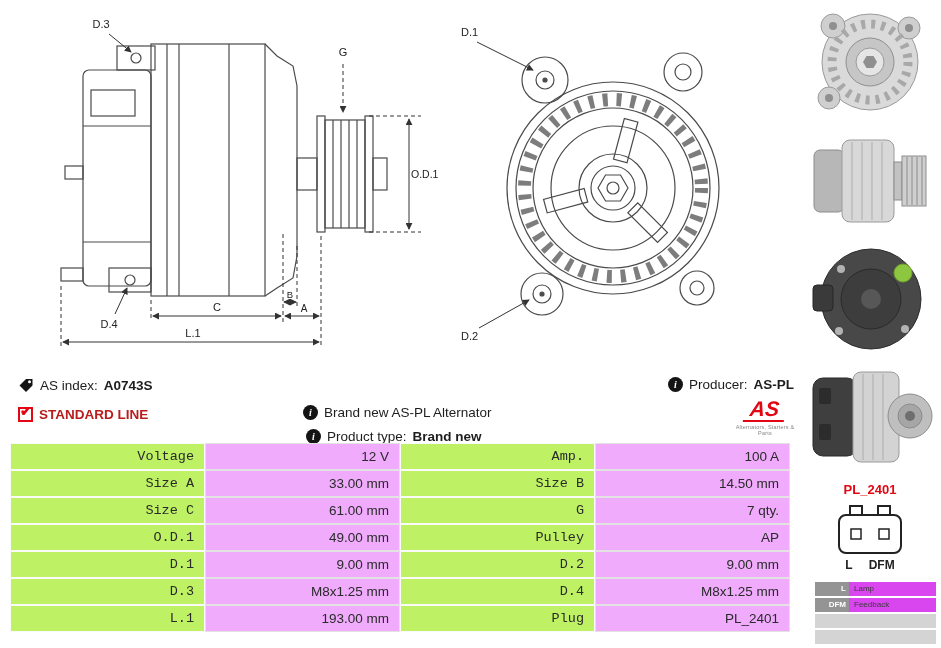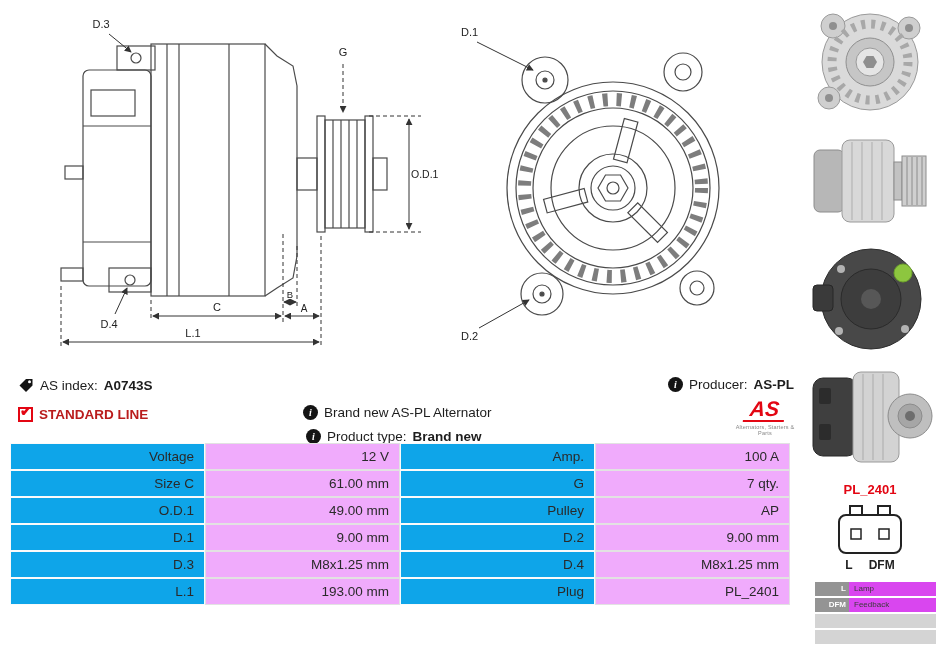--- a/index.html
+++ b/index.html
@@ -42,21 +42,21 @@
     border-bottom:2px solid #e30613; display:inline-block; padding:0 6px 1px 6px; transform:skewX(-6deg);
   }
   .as-logo-tagline { font-size:5.5px; color:#888; margin-top:2px; letter-spacing:.2px; }
 
   
   .spec-table {
     position:absolute; left:10px; top:443px; width:780px;
     border-collapse:separate; border-spacing:0; font-size:13.5px; table-layout:fixed;
   }
   .spec-table td { height:27px; padding:0 10px; text-align:right; vertical-align:middle; }
-  .spec-table td.lbl { background:#0ea5e9; border:1px solid #fafafa; color:#2a2a2a; }
+  .spec-table td.lbl { background:#bef264; border:1px solid #fafafa; color:#2a2a2a;font-family:Liberation Mono, monospace; }
   .spec-table td.val { background:#f0abfc; border:1px solid #e2e2e2; color:#2a2a2a; }
 
   
   .photo { position:absolute; }
   .plug-code { position:absolute; left:805px; top:482px; width:130px; text-align:center;
                color:#e30613; font-weight:bold; font-size:13px; }
   .plug-svg { position:absolute; left:836px; top:503px; }
   .pins-label { position:absolute; left:805px; top:558px; width:130px;
                 display:flex; justify-content:center; gap:16px; font-weight:bold; font-size:12px; color:#222; }
   .legend { position:absolute; left:815px; top:582px; width:121px; }
@@ -212,20 +212,26 @@
 
   <table class="spec-table">
     <tbody>
         <tr>
       <td class="lbl">Voltage</td>
       <td class="val">12 V</td>
       <td class="lbl">Amp.</td>
       <td class="val">100 A</td>
     </tr>
     <tr>
+      <td class="lbl">Size A</td>
+      <td class="val">33.00 mm</td>
+      <td class="lbl">Size B</td>
+      <td class="val">14.50 mm</td>
+    </tr>
+    <tr>
       <td class="lbl">Size C</td>
       <td class="val">61.00 mm</td>
       <td class="lbl">G</td>
       <td class="val">7 qty.</td>
     </tr>
     <tr>
       <td class="lbl">O.D.1</td>
       <td class="val">49.00 mm</td>
       <td class="lbl">Pulley</td>
       <td class="val">AP</td>

